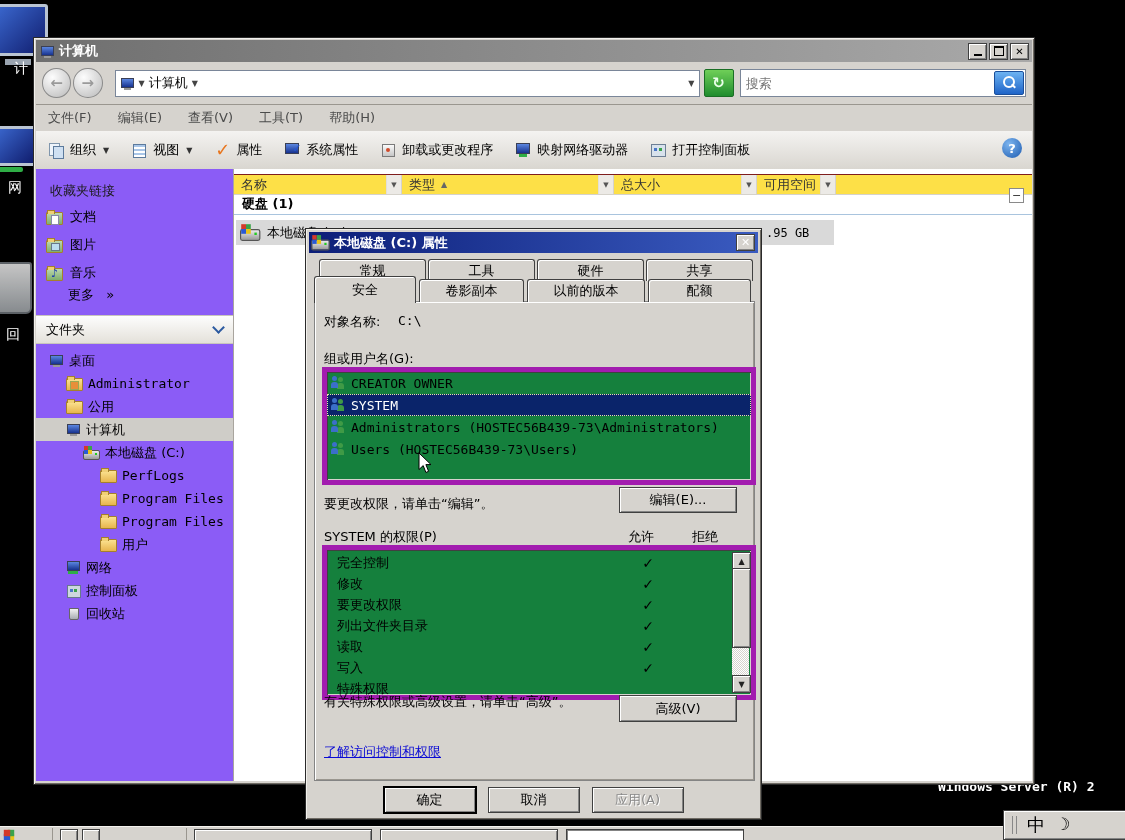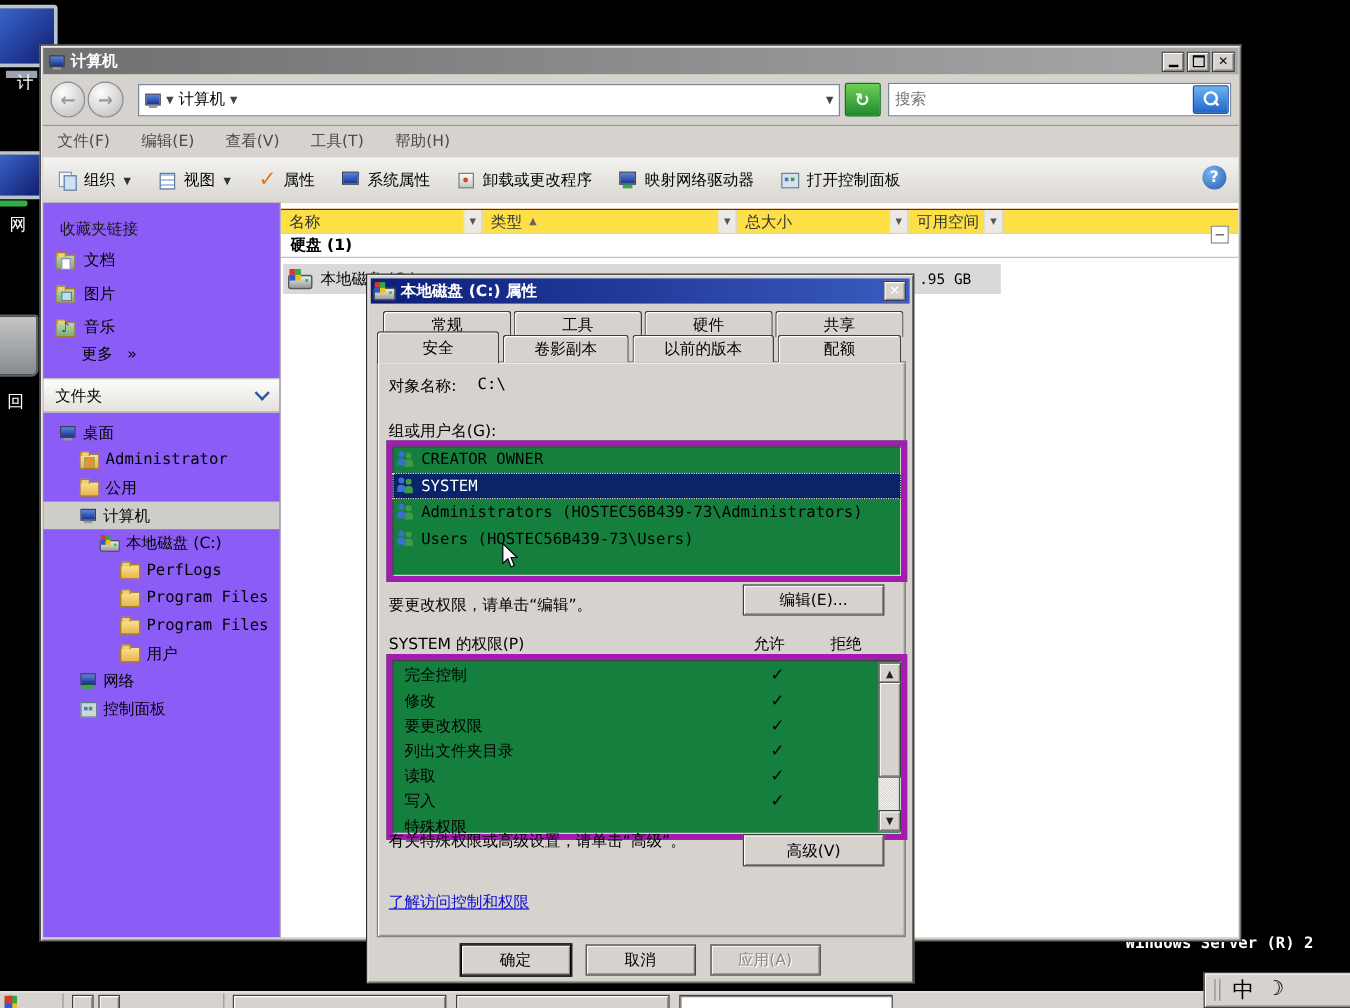--- a/index.html
+++ b/index.html
@@ -390,20 +390,25 @@
           <div class="tree-row">
             <span class="t-pad" style="width: 17px;"></span>
             <span class="ti ico-network"></span>
             <span>网络</span>
           </div>
           <div class="tree-row">
             <span class="t-pad" style="width: 17px;"></span>
             <span class="ti ico-control-panel"></span>
             <span>控制面板</span>
           </div>
+          <div class="tree-row">
+            <span class="t-pad" style="width: 17px;"></span>
+            <span class="ti ico-recycle"></span>
+            <span>回收站</span>
+          </div>
         </div>
     </div>
 
     <div class="filepane">
       <div class="hdr-row">
         <span class="hdr-cell" style="width:153px">
             <span>名称</span>
           </span>
         <span class="hdr-drop">▼</span>
         <span class="hdr-cell" style="width:197px">

